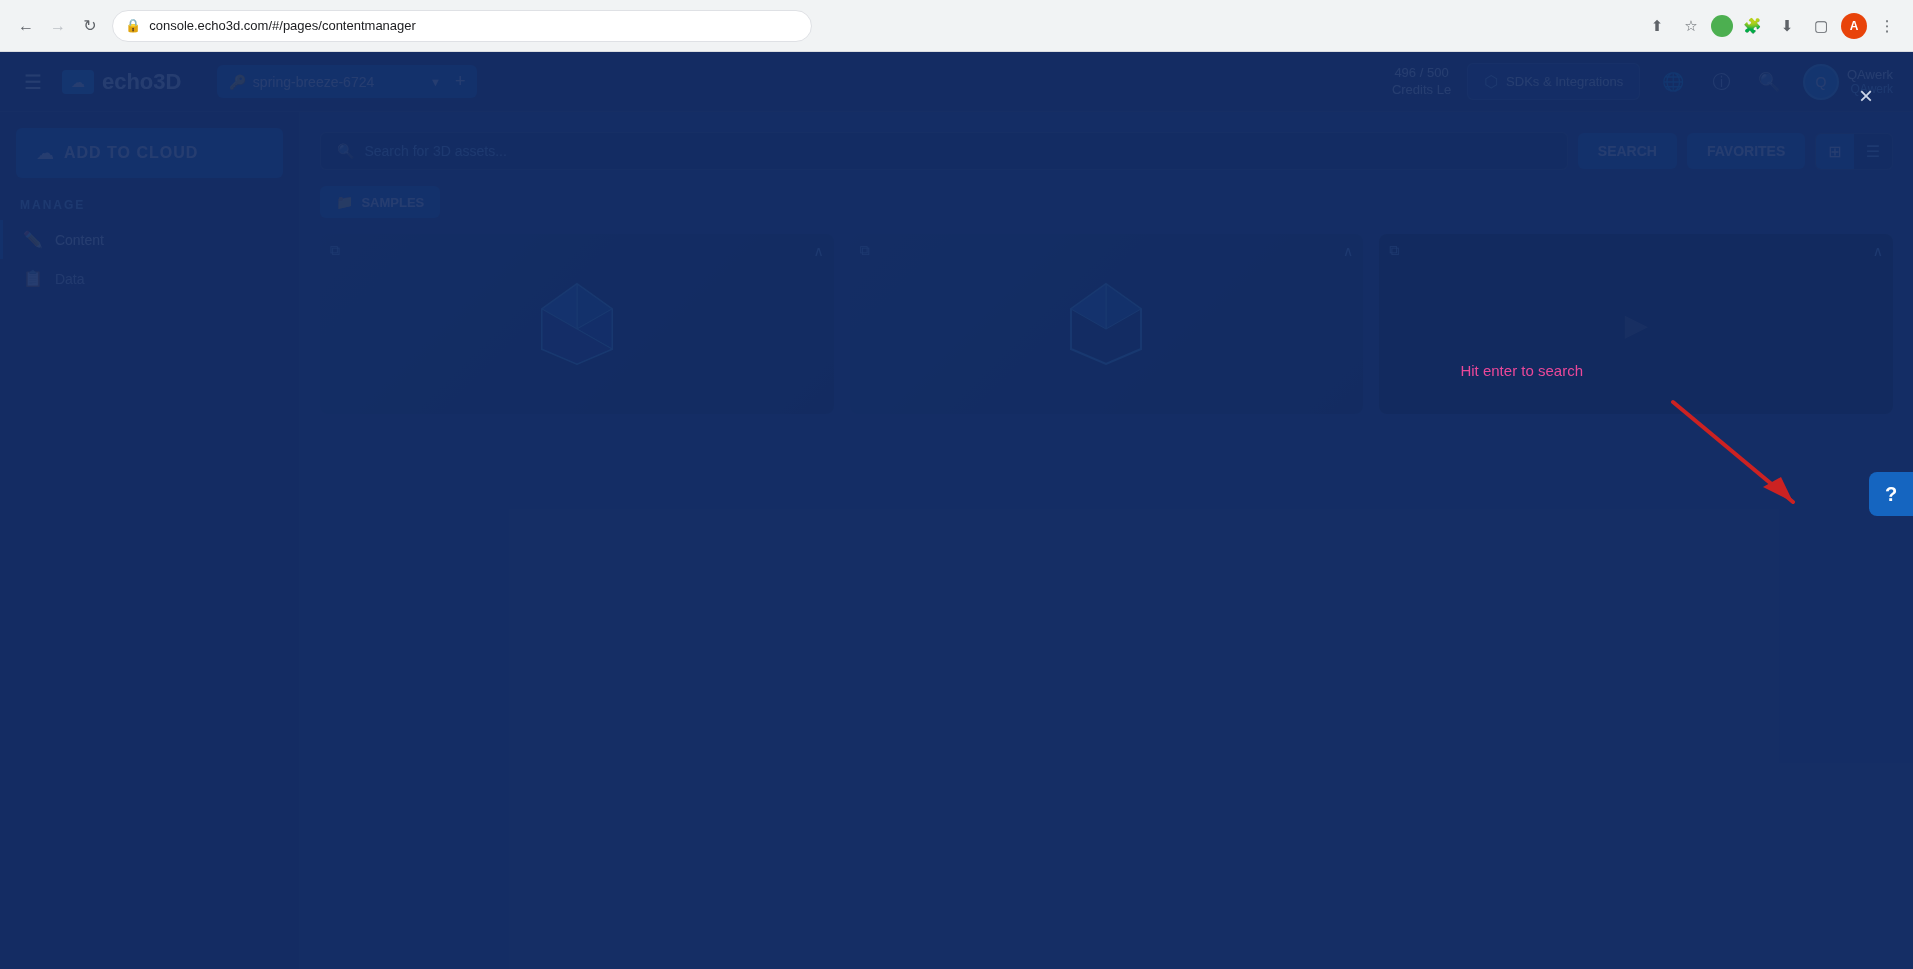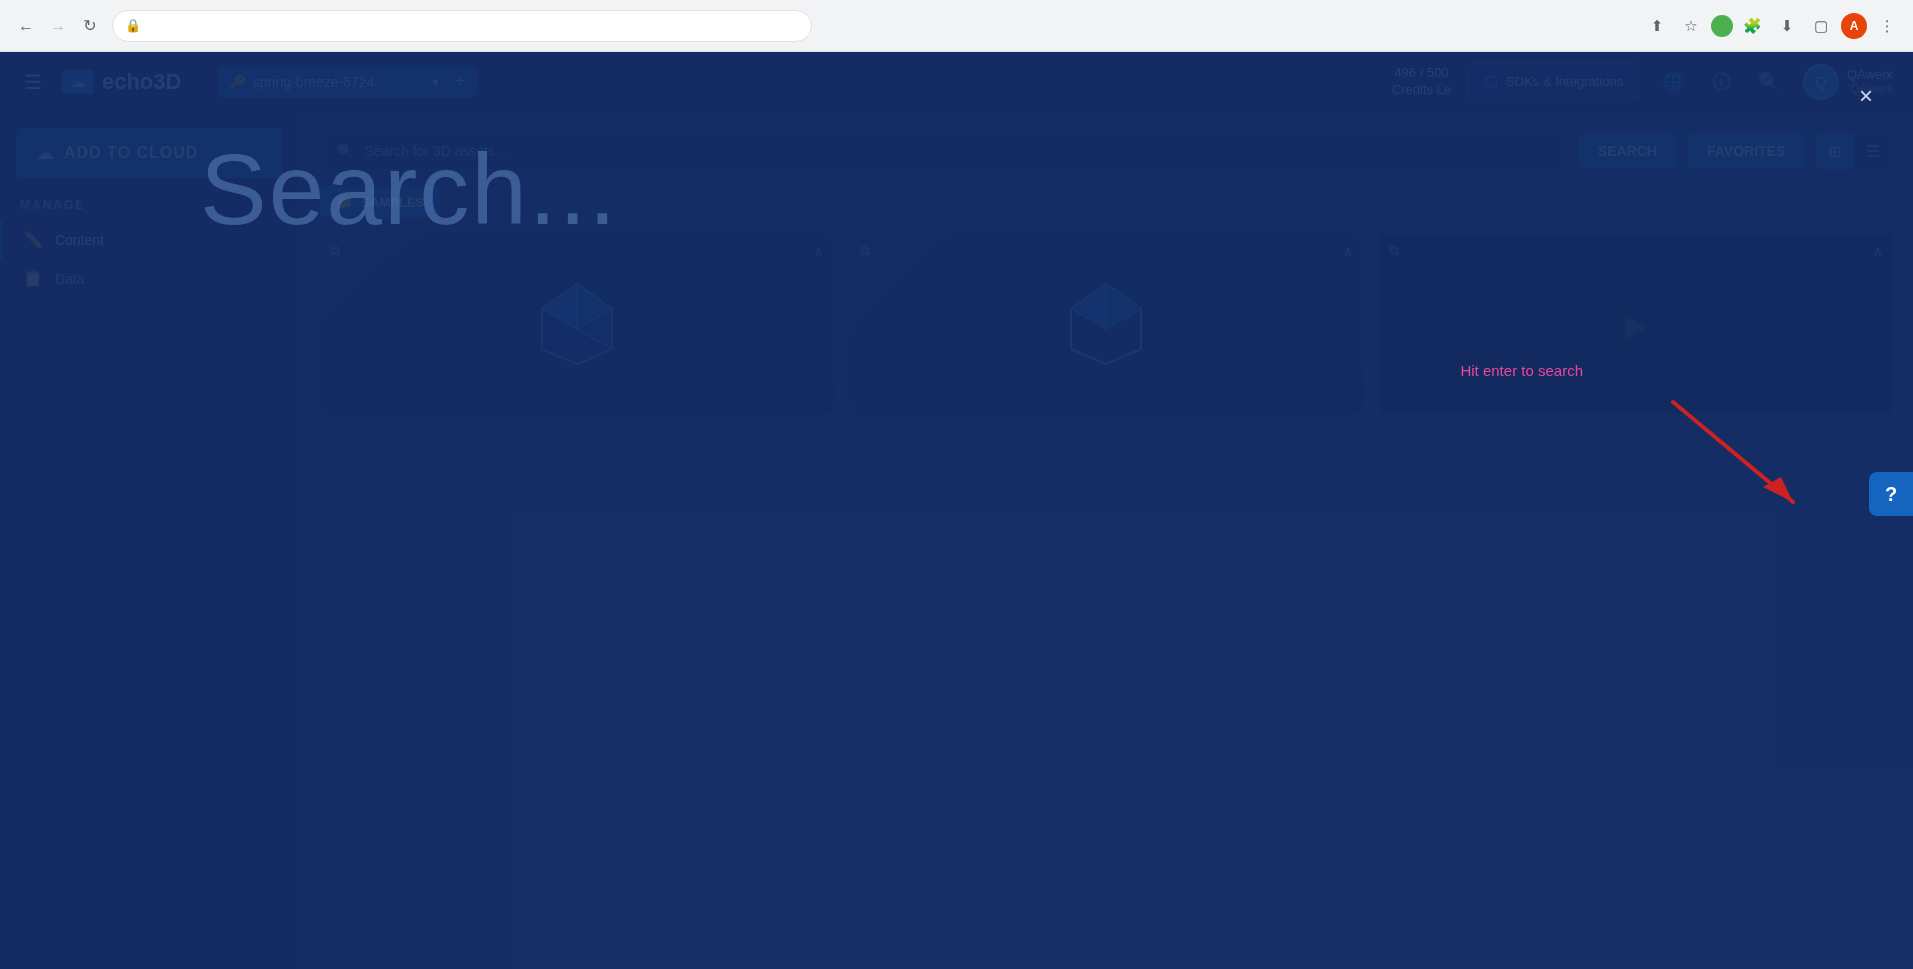--- a/index.html
+++ b/index.html
@@ -390,20 +390,21 @@
 <body>
 
 <div class="browser-chrome">
   <div class="browser-nav-buttons">
     <button class="nav-btn">←</button>
     <button class="nav-btn disabled">→</button>
     <button class="nav-btn">↻</button>
   </div>
   <div class="address-bar">
     <span class="lock-icon">🔒</span>
+    <span class="url-text">console.echo3d.com/#/pages/contentmanager</span>
   </div>
   <div class="browser-actions">
     <button class="browser-action-btn">⬆</button>
     <button class="browser-action-btn">☆</button>
     <div class="green-dot"></div>
     <button class="browser-action-btn">🧩</button>
     <button class="browser-action-btn">⬇</button>
     <button class="browser-action-btn">▢</button>
     <div class="profile-circle">A</div>
     <button class="browser-action-btn">⋮</button>
@@ -537,21 +538,20 @@
                 <span style="font-size:30px;color:#555">▶</span>
               </div>
             </div>
           </div>
         </div>
       </div>
     </div>
   </div>
 
   <div class="search-overlay">
-    <div class="search-big-text">Search...</div>
 
     <div class="hit-enter-text">Hit enter to search</div>
 
     <svg class="red-arrow" viewBox="0 0 160 140" xmlns="http://www.w3.org/2000/svg">
       <line x1="20" y1="20" x2="140" y2="120" stroke="#cc2222" stroke-width="4" stroke-linecap="round"></line>
       <polygon points="140,120 110,105 128,95" fill="#cc2222"></polygon>
     </svg>
 
     <button class="close-overlay-btn">×</button>
   </div>

